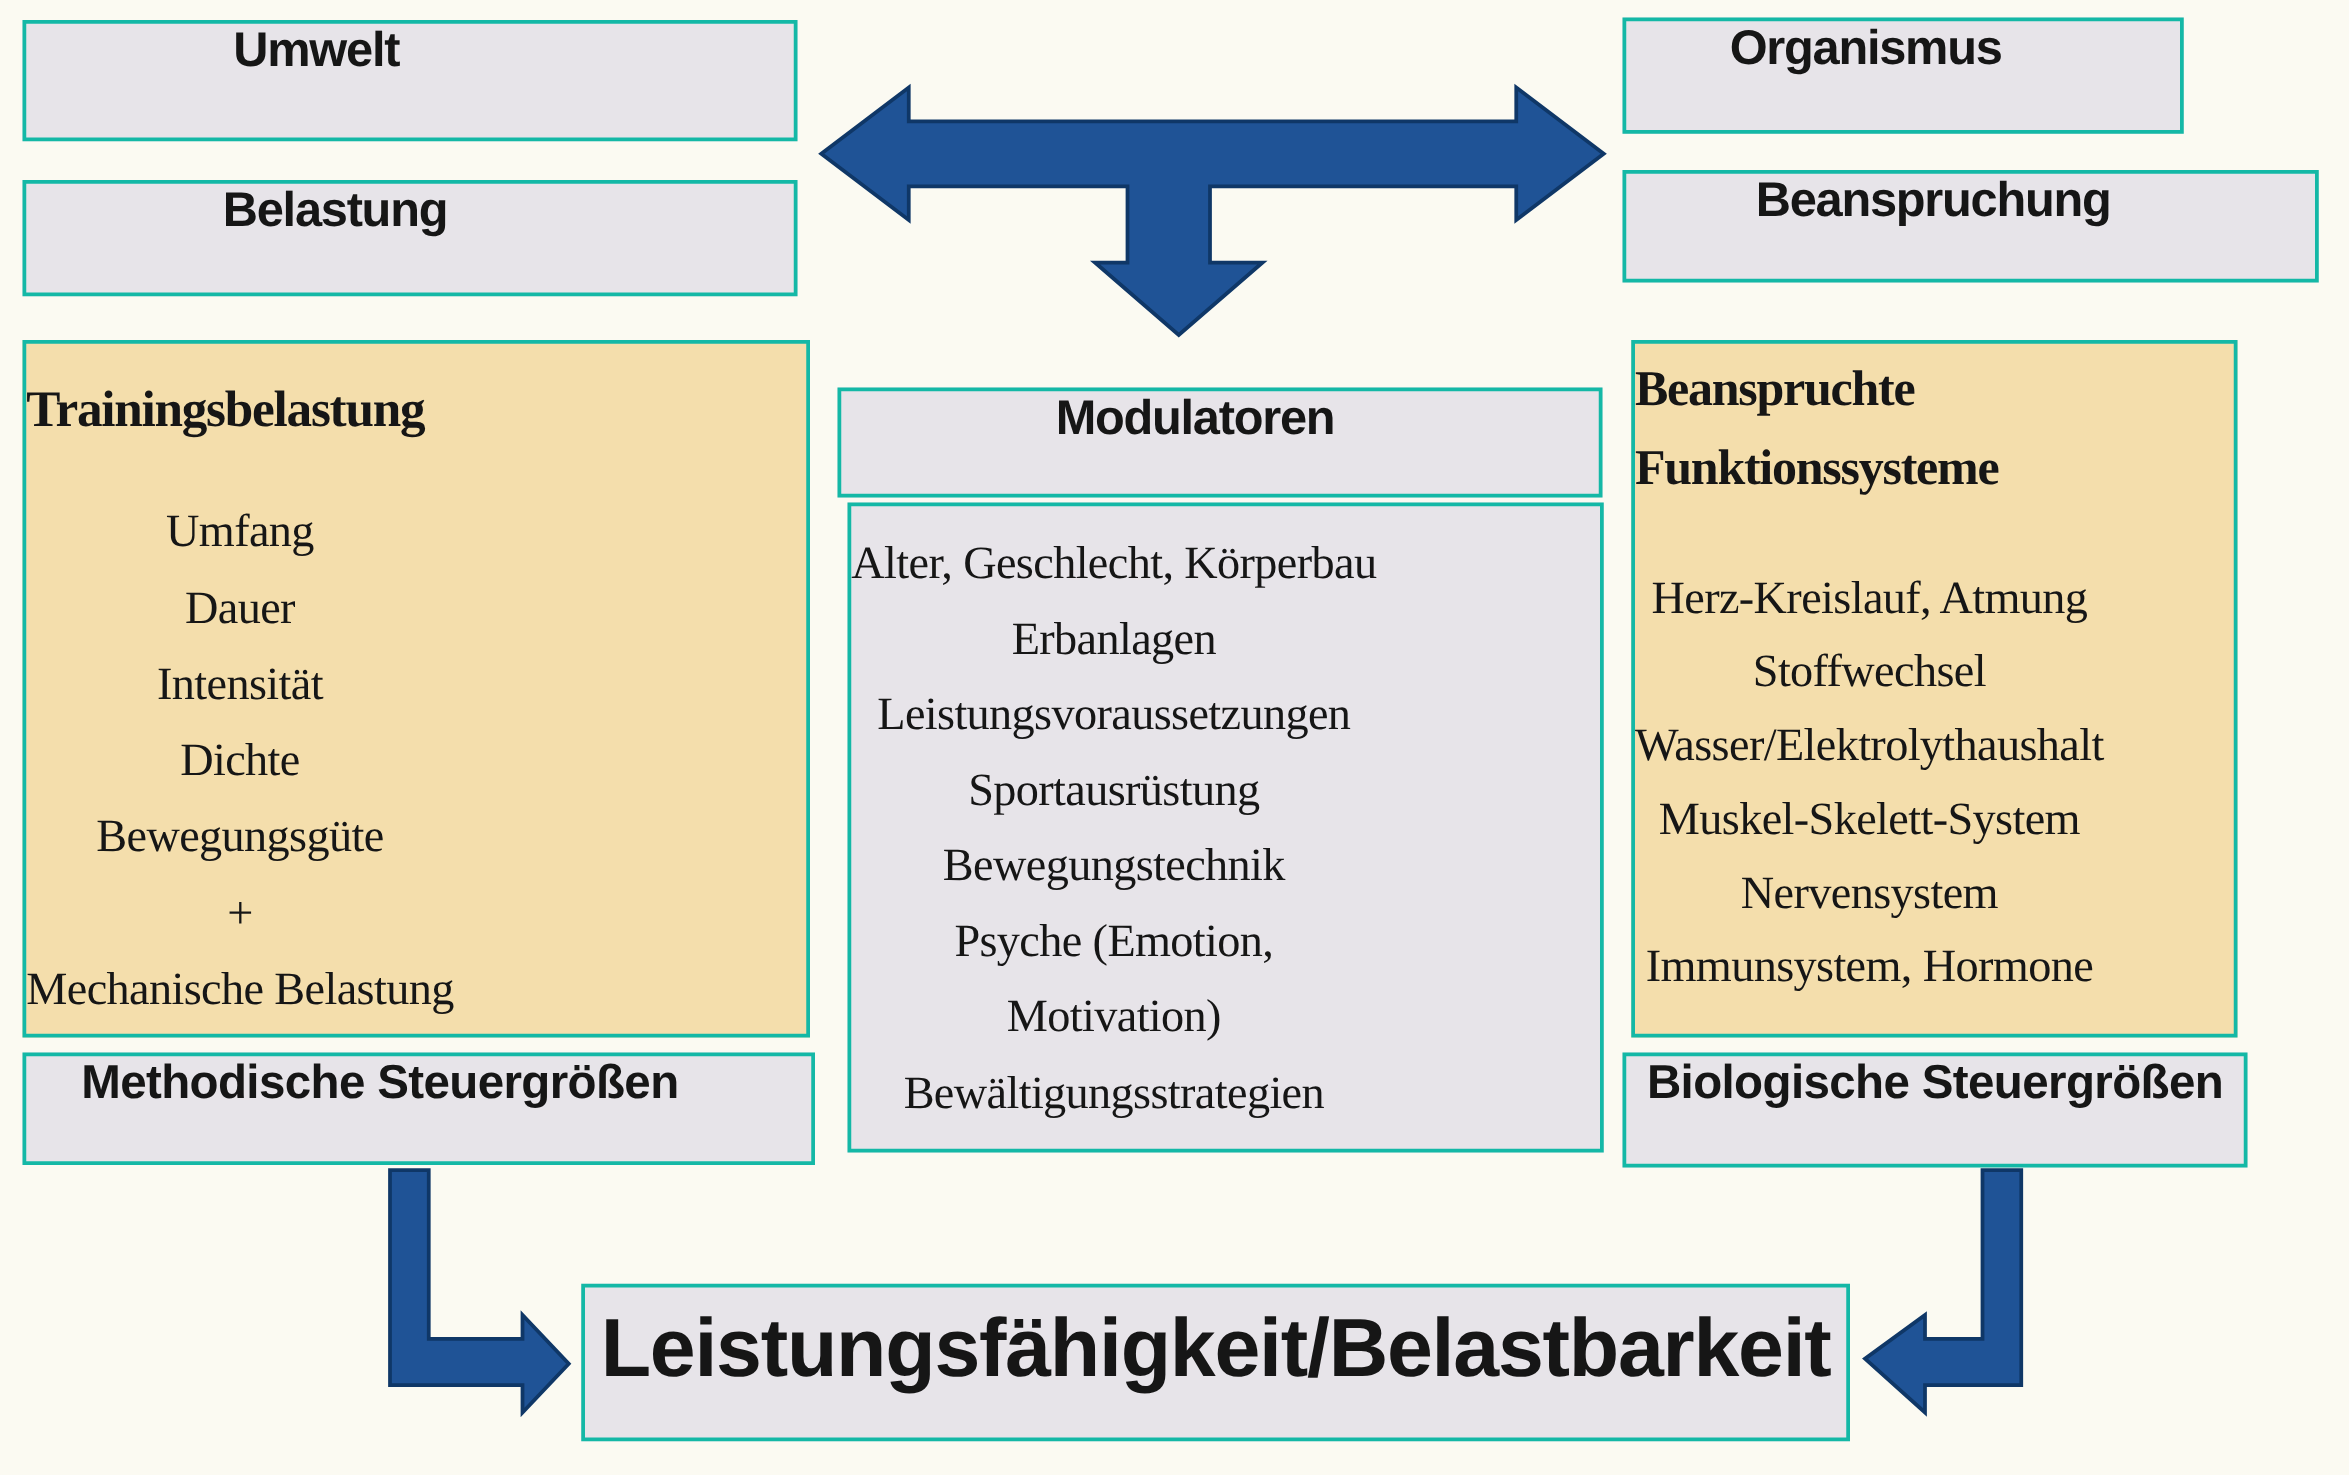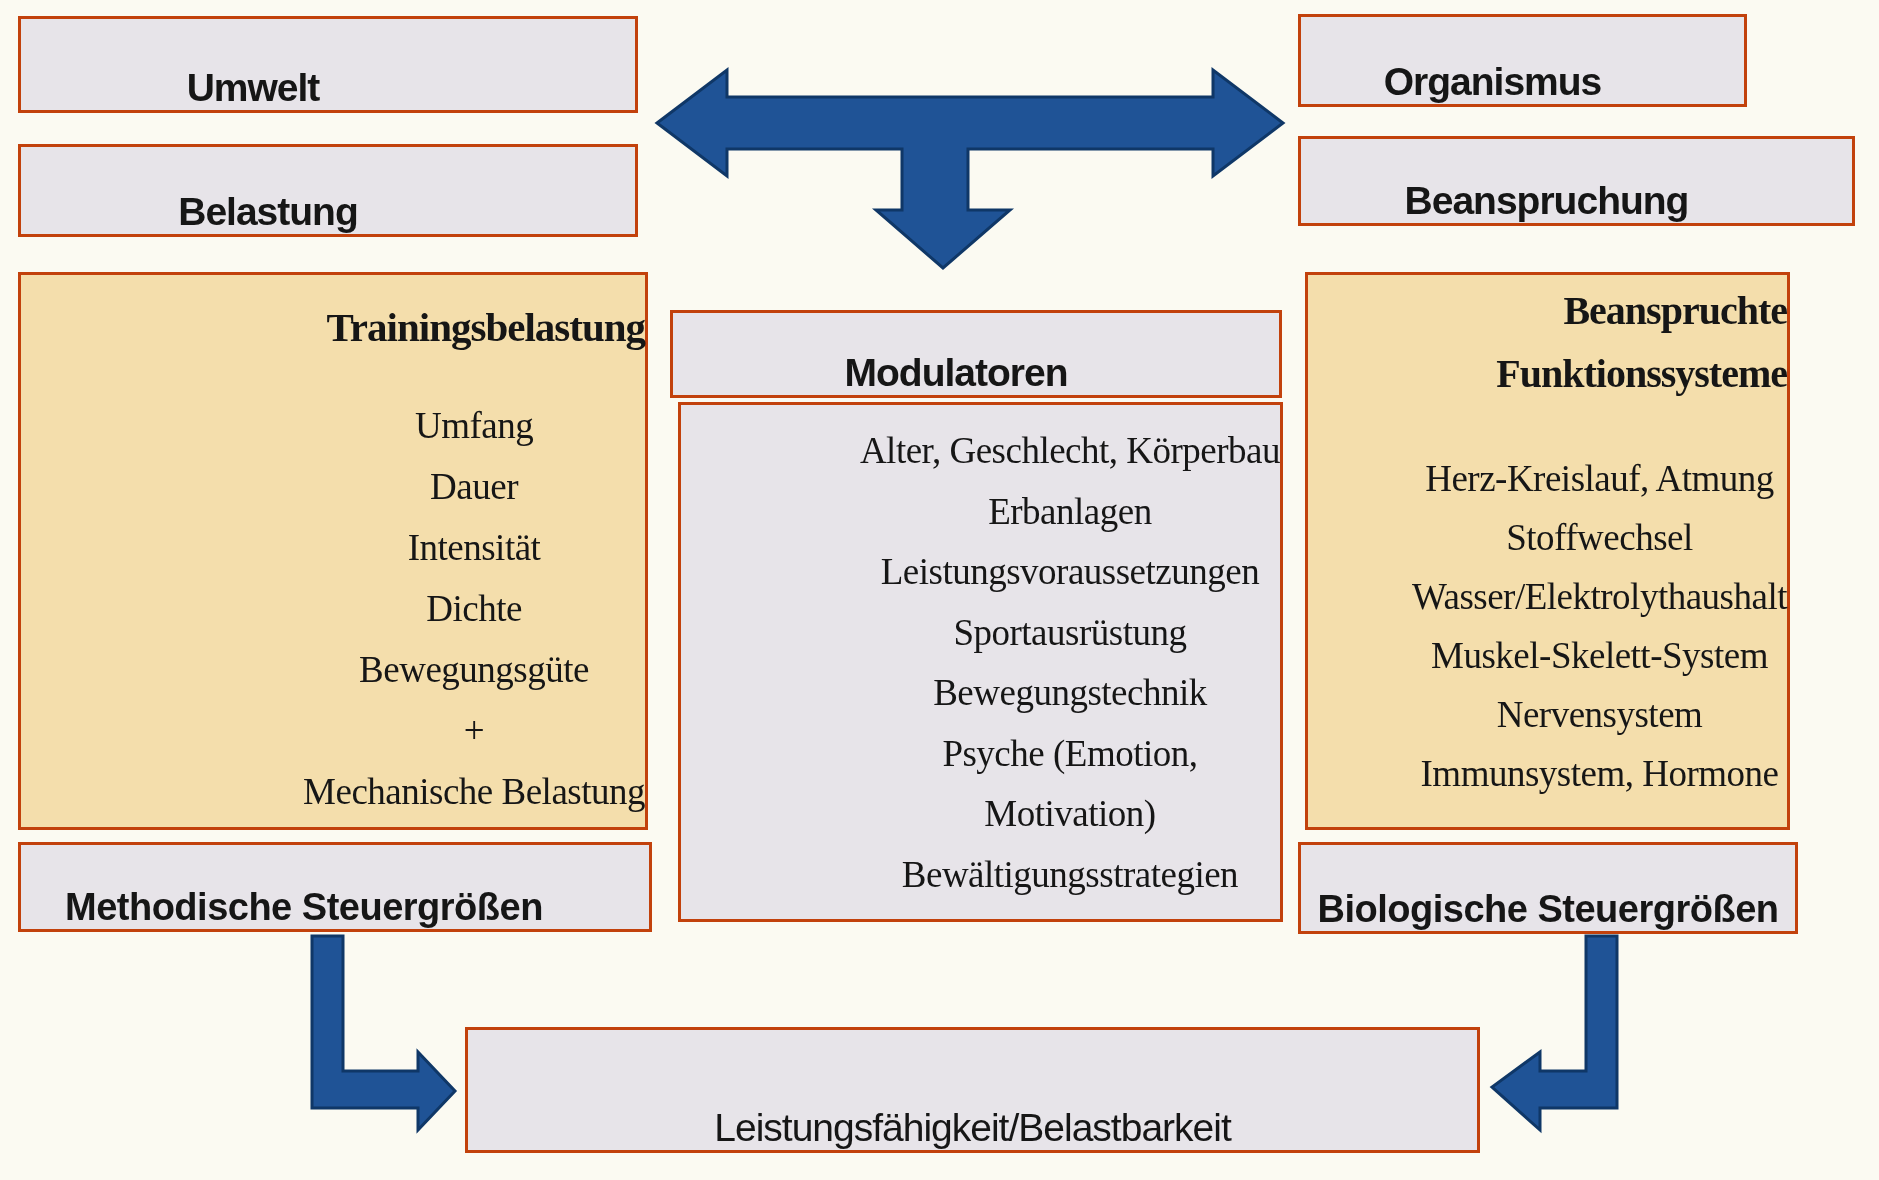--- a/index.html
+++ b/index.html
@@ -6,24 +6,24 @@
   #stage{
     position:relative;
     width:1879px;height:1180px;
     background:#fbfaf2;
     font-family:"Liberation Sans", sans-serif;
     color:#161616;
     overflow:hidden;
   }
   .box{
     position:absolute;
-    border:3px solid #c2410c;
+    border:3px solid #14b8a6;
     box-sizing:border-box;
     display:flex;
-    align-items:flex-end;
+    align-items:flex-start;
     justify-content:center;
   }
   .gray{background:#e7e4e9;}
   .tan{background:#f4deac;}
   .hdr-label{
     font-weight:bold;
     font-size:39px;
     letter-spacing:-1px;
   }
   .panel{
@@ -61,23 +61,24 @@
     font-weight:600;
   }
   #arrow-layer{position:absolute;left:0;top:0;width:1879px;height:1180px;}
   #arrow-layer polygon{
     fill:#1f5396;
     stroke:#0f3767;
     stroke-width:3;
     stroke-linejoin:miter;
   }
   .bottom-label{
-    font-weight:normal;
-    font-size:39px;
+    font-weight:bold;
+    font-size:66px;
     letter-spacing:-1px;
+    margin-top:10px;
   }
 </style>
 </head>
 <body>
 
 <div id="stage">
 
   <svg id="arrow-layer" viewBox="0 0 1879 1180" xmlns="http://www.w3.org/2000/svg">
     <polygon points="657,123 727,70 727,97 1213,97 1213,70 1283,123 1213,176 1213,149 968,149 968,210 1010,210 943,268 876,210 902,210 902,149 727,149 727,176"></polygon>
     <polygon points="312,936 343,936 343,1071 418,1071 418,1052 455,1091 418,1130 418,1108 312,1108"></polygon>

